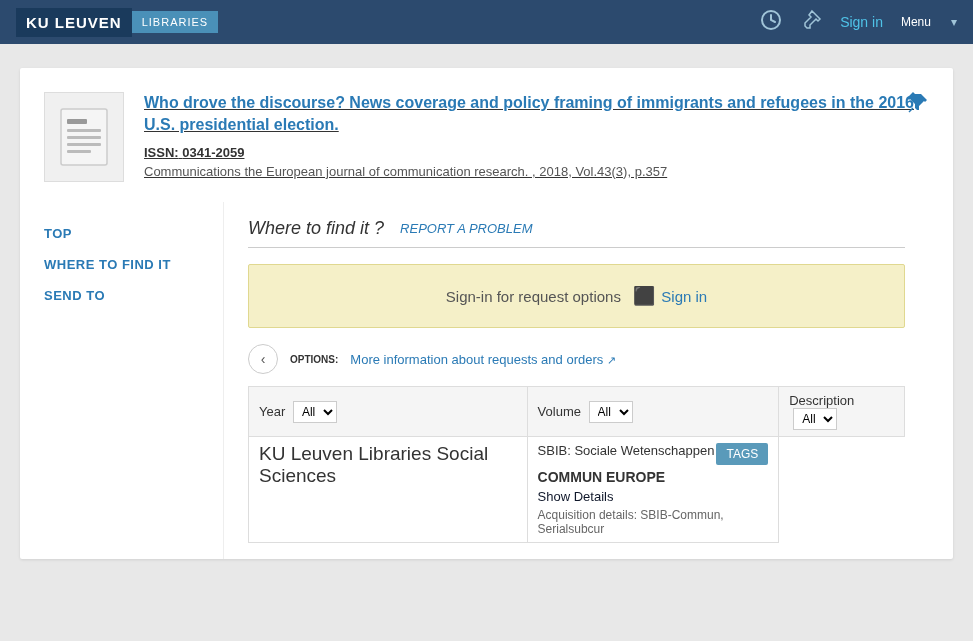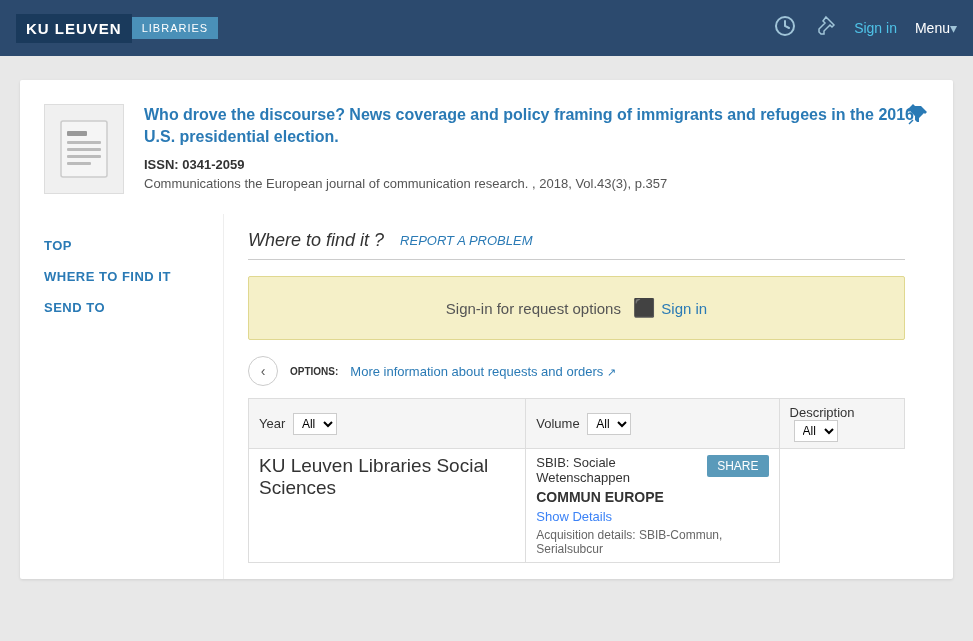--- a/index.html
+++ b/index.html
@@ -1,21 +1,21 @@
 <!DOCTYPE html>
 <html><head>
   <meta charset="utf-8">
   <style>
     * { box-sizing: border-box; margin: 0; padding: 0; }
     body { font-family: Arial, sans-serif; background: #e8e8e8; font-size: 14px; color: #333; }
 
     
     .header {
       background: #2c4a6e;
-      height: 56px;
+      height: 44px;
       display: flex;
       align-items: center;
       padding: 0 16px;
       justify-content: space-between;
     }
     .header-left { display: flex; align-items: center; }
     .ku-logo {
       background: #1a3a5c;
       color: #fff;
       font-weight: bold;
@@ -28,21 +28,21 @@
       background: #4a90b8;
       color: #fff;
       font-size: 11px;
       padding: 5px 10px;
       letter-spacing: 1px;
       text-transform: uppercase;
     }
     .header-right { display: flex; align-items: center; gap: 18px; }
     .header-icon { color: #a0c4d8; font-size: 20px; cursor: pointer; }
     .header-sign-in { color: #4fc3e8; font-size: 14px; cursor: pointer; }
-    .header-menu { color: #fff; font-size: 14px; cursor: pointer; display: flex; align-items: center; gap: 0; }
+    .header-menu { color: #fff; font-size: 12px; cursor: pointer; display: flex; align-items: center; gap: 20px; }
 
     
     .main { padding: 24px 20px; max-width: 973px; }
     .card {
       background: #fff;
       border-radius: 2px;
       padding: 24px 24px 0 24px;
       box-shadow: 0 1px 3px rgba(0,0,0,0.1);
     }
 
@@ -52,21 +52,21 @@
       width: 80px;
       height: 90px;
       background: #f0f0f0;
       border: 1px solid #ddd;
       display: flex;
       align-items: center;
       justify-content: center;
       flex-shrink: 0;
     }
     .article-icon svg { width: 50px; height: 60px; }
-    .article-info { flex: 1; }
+    .article-info { flex: 1; text-decoration: underline; }
     .article-title {
       color: #2a7ab5;
       font-size: 16px;
       font-weight: bold;
       line-height: 1.4;
       margin-bottom: 8px;
     }
     .article-issn { font-size: 13px; color: #333; margin-bottom: 4px; }
     .article-issn span { font-weight: bold; }
     .article-journal { font-size: 13px; color: #555; }
@@ -175,21 +175,21 @@
       background: #5a9aba;
       color: #fff;
       border: none;
       padding: 4px 10px;
       font-size: 12px;
       cursor: pointer;
       border-radius: 2px;
       float: right;
     }
     .commun-europe { font-weight: bold; font-size: 14px; color: #333; margin-top: 4px; }
-    .show-details { color: #3b82f6; font-size: 13px; cursor: pointer; margin-top: 4px; display: block; }
+    .show-details { color: #0f172a; font-size: 13px; cursor: pointer; margin-top: 4px; display: block; }
     .acquisition-details { font-size: 12px; color: #666; margin-top: 4px; }
 
     .desc-cell { vertical-align: top; }
   </style>
 </head>
 <body>
 
 <header class="header">
   <div class="header-left">
     <div class="ku-logo">
@@ -306,21 +306,21 @@
             </tr>
           </thead>
           <tbody>
             <tr>
               <td class="location-cell">
                 <span>KU Leuven Libraries Social Sciences</span>
               </td>
               <td class="sbib-cell desc-cell">
                 <div style="display:flex; justify-content:space-between; align-items:flex-start;">
                   <span>SBIB: Sociale Wetenschappen</span>
-                  <button class="share-btn">SHARE</button>
+                  <button class="share-btn">TAGS</button>
                 </div>
                 <div class="commun-europe">COMMUN EUROPE</div>
                 <a class="show-details">Show Details</a>
                 <div class="acquisition-details">Acquisition details: SBIB-Commun, Serialsubcur</div>
               </td>
             </tr>
           </tbody>
         </table>
 
       </div>

